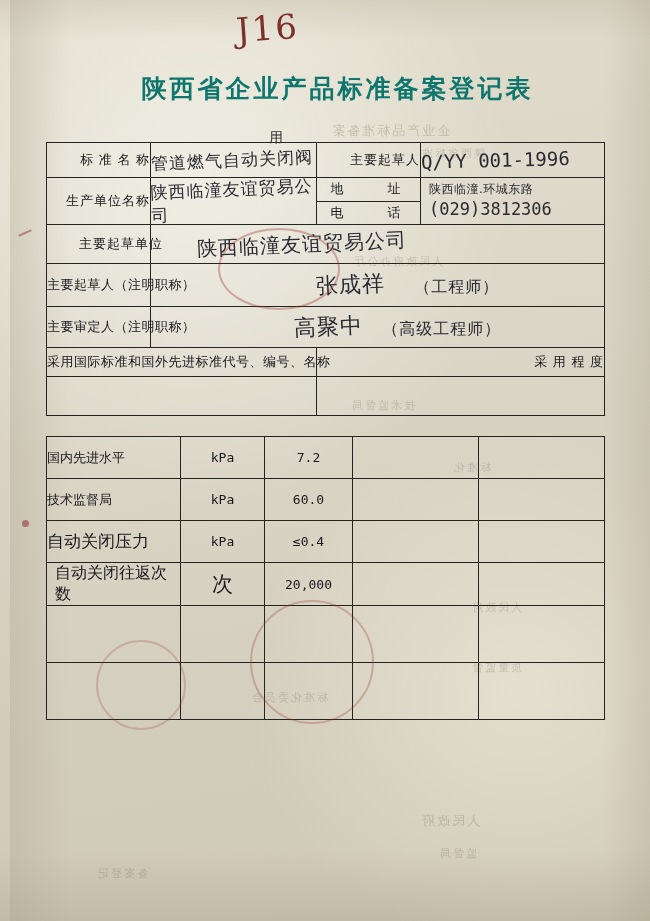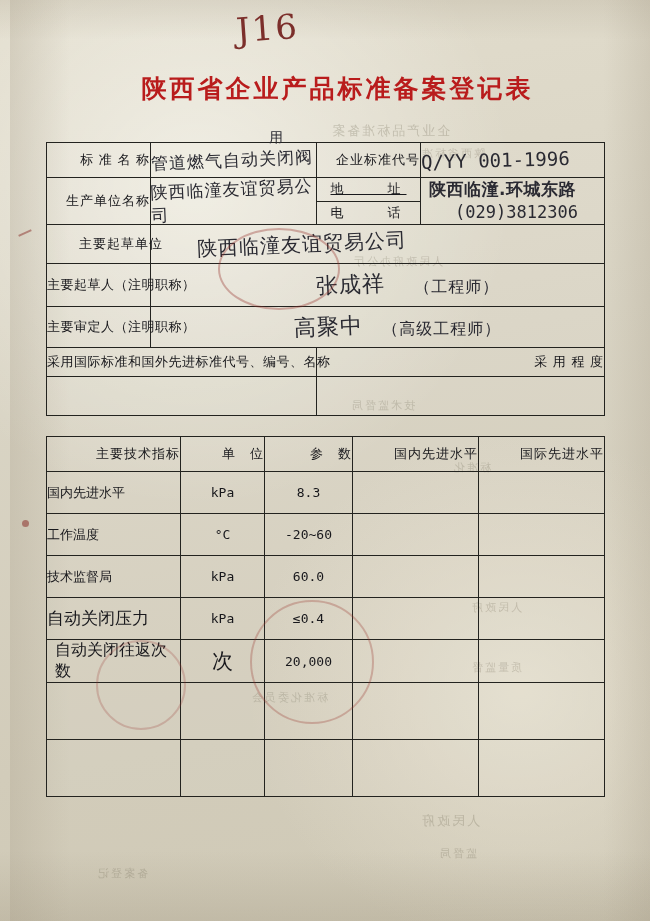--- a/index.html
+++ b/index.html
@@ -73,21 +73,21 @@
   #doc-title {
     position: absolute;
     left: 0;
     right: 0;
     top: 72px;
     text-align: center;
     font-family: "DejaVu Sans", sans-serif;
     font-weight: bold;
     font-size: 25px;
     letter-spacing: 3px;
-    color: #b91c1c;
+    color: #0f766e;
     margin-left: 25px;
   }
 
   
   .tbl {
     position: absolute;
     left: 46px;
     top: 142px;
     width: 558px;
     border-collapse: collapse;
@@ -153,30 +153,29 @@
     flex: 1;
     display: flex;
     align-items: center;
     justify-content: center;
     font-family: "DejaVu Sans", sans-serif;
     font-size: 13px;
     letter-spacing: 6px;
   }
   .addr-split > div:first-child {
     border-bottom: 1px solid #23231f;
-    text-decoration: underline;
   }
   .addr-val {
     line-height: 1.35;
     padding-left: 8px;
     font-family: "DejaVu Sans", sans-serif;
     color: #2a2a32;
   }
-  .addr-val .l1 { font-size: 17px; letter-spacing: 0.5px; font-weight: bold; }
-  .addr-val .l2 { font-family: "DejaVu Sans Mono", monospace; font-size: 17px; text-align: center; }
+  .addr-val .l1 { font-size: 12px; letter-spacing: 0.5px; }
+  .addr-val .l2 { font-family: "DejaVu Sans Mono", monospace; font-size: 17px; }
 
   .ctr { text-align: center; }
   .unit-cell, .param-cell {
     text-align: center;
     font-family: "DejaVu Sans Mono", monospace;
     font-size: 17px;
     color: #26262e;
   }
   .idx-cell {
     padding-left: 14px;
@@ -249,21 +248,21 @@
       <col style="width:184px">
     </colgroup>
     <tbody>
 
       <tr class="r1">
         <td class="lbl">标 准 名 称</td>
         <td class="val">
           <span class="h h-lean" style="font-size:17px;">管道燃气自动关闭阀</span>
           <span class="h" style="position:absolute; left:118px; top:-14px; font-size:14px;">用</span>
         </td>
-        <td class="lbl">企业标准代号</td>
+        <td class="lbl">主要起草人</td>
         <td class="val">
           <span class="h h-mono h-lean2">Q/YY 001-1996</span>
         </td>
       </tr>
 
       <tr class="r2">
         <td class="lbl">生产单位名称</td>
         <td class="val">
           <span class="h h-lean" style="font-size:17px;">陕西临潼友谊贸易公司</span>
         </td>
@@ -317,39 +316,25 @@
 
   <table class="tbl" style="top:436px;">
     <colgroup>
       <col style="width:134px">
       <col style="width:84px">
       <col style="width:88px">
       <col style="width:126px">
       <col style="width:126px">
     </colgroup>
     <tbody>
-      <tr class="rh">
-        <td class="lbl">主要技术指标</td>
-        <td class="lbl">单　位</td>
-        <td class="lbl">参　数</td>
-        <td class="lbl">国内先进水平</td>
-        <td class="lbl">国际先进水平</td>
-      </tr>
 
       <tr class="rd">
         <td class="idx-cell">国内先进水平</td>
         <td class="unit-cell">kPa</td>
-        <td class="param-cell">8.3</td>
-        <td></td>
-        <td></td>
-      </tr>
-      <tr class="rd">
-        <td class="idx-cell">工作温度</td>
-        <td class="unit-cell">°C</td>
-        <td class="param-cell">-20~60</td>
+        <td class="param-cell">7.2</td>
         <td></td>
         <td></td>
       </tr>
       <tr class="rd">
         <td class="idx-cell">技术监督局</td>
         <td class="unit-cell">kPa</td>
         <td class="param-cell">60.0</td>
         <td></td>
         <td></td>
       </tr>

